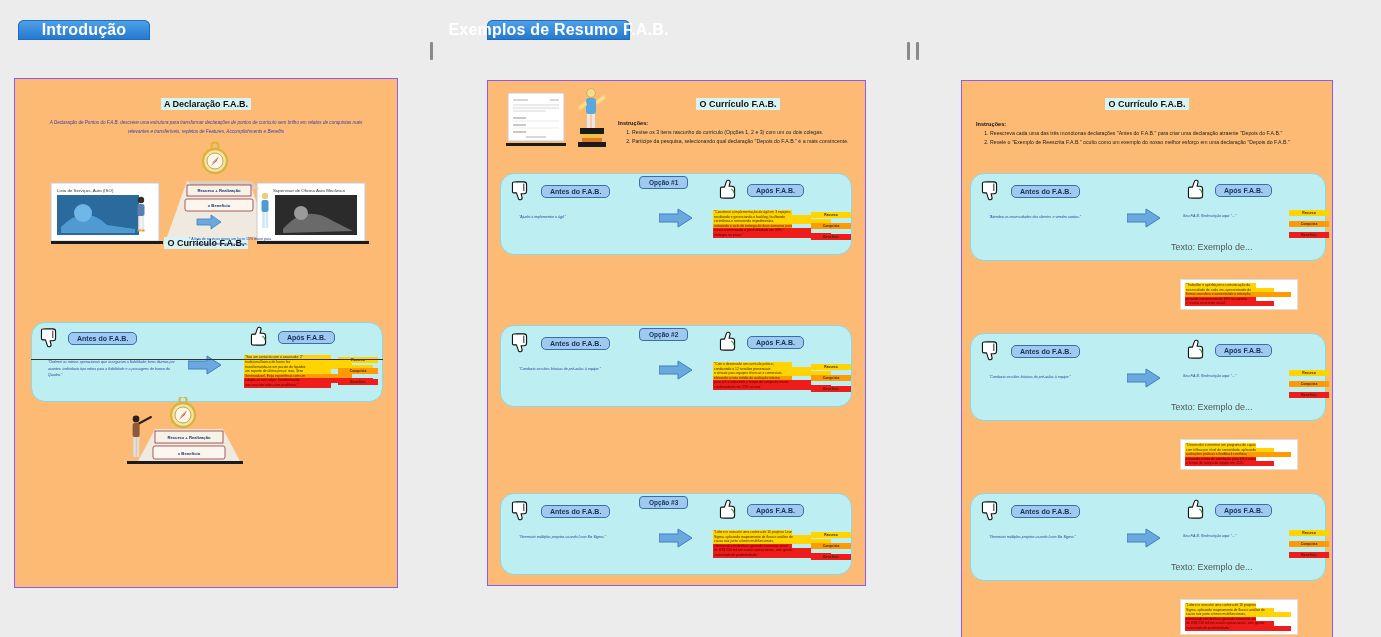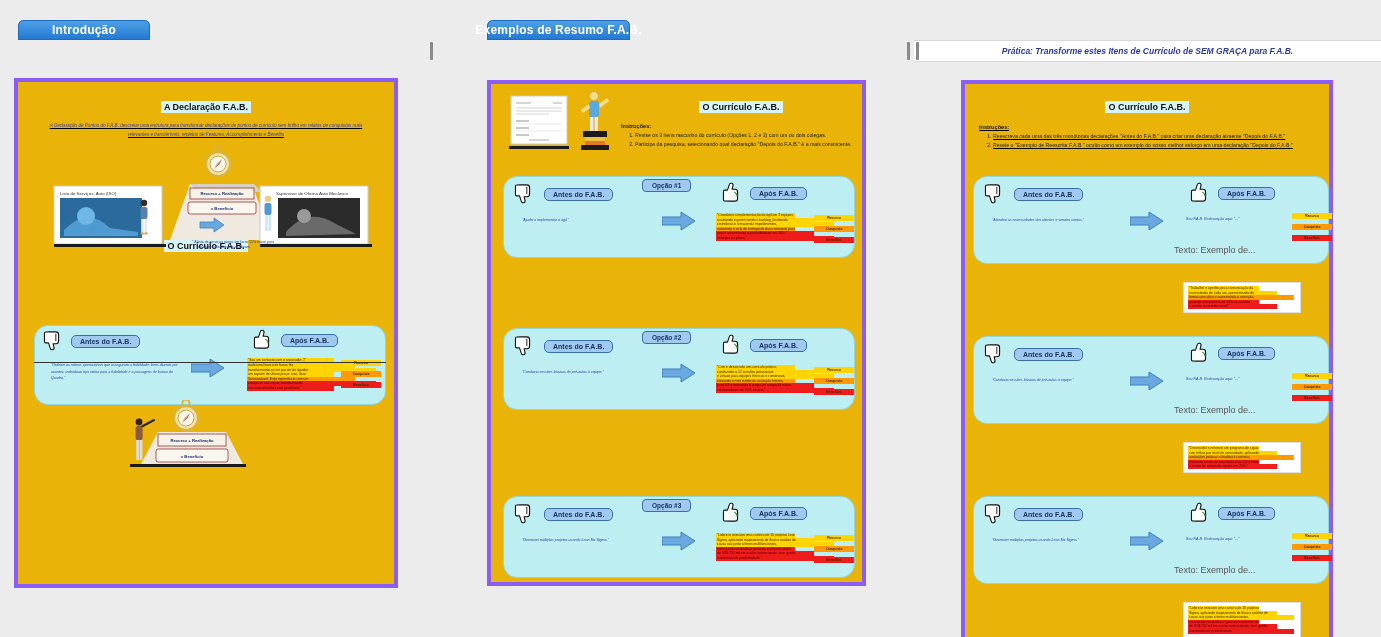--- a/index.html
+++ b/index.html
@@ -20,21 +20,21 @@
 
   
   .tabstrip { position:absolute; top:20px; height:20px; left:0; right:0; }
   .tab {
     position:absolute;
     height:20px;
     background:#2f8ce0;
     background:linear-gradient(#50a2e8,#2277cf);
     border-radius:6px 6px 0 0;
     color:#fff;
-    font-size:12px;
+    font-size:16px;
     font-weight:bold;
     display:flex; align-items:center; justify-content:center;
     letter-spacing:.2px;
     box-shadow:0 0 0 1px #1d6cc0 inset;
     white-space:nowrap;
     padding:0 10px;
   }
   #tab1 { left:18px;  width:132px; }
   #tab2 { left:50px;  width:143px; }
   #tab3 { left:47px;  width:136px; }
@@ -53,23 +53,22 @@
     white-space:nowrap;
   }
   .scrollnub {
     position:absolute; top:42px; width:3px; height:18px;
     background:#8a8a8a; border-radius:1px;
   }
 
   
   .slide {
     position:absolute;
-    background:#eab308;
-    border:4px solid #8b5cf6;
-    text-decoration:underline;
+    background:#fdba74;
+    border:1px solid #8b5cf6;
   }
   #slide1 { left:14px; top:78px;  width:384px; height:510px; }
   #slide2 { left:50px; top:80px;  width:379px; height:506px; }
   #slide3 { left:47px; top:80px;  width:372px; height:557px; border-bottom:none;}
 
   .slide-title {
     text-align:center;
     font-size:9px;
     font-weight:bold;
     color:#111;
@@ -524,23 +523,20 @@
           </div>
         </div>
       </div>
   </div>
 </div>
 
 <div class="col" id="col3">
   <div class="col-bg"></div>
 
 
-  <div class="hdrbar">
-    <div class="t">Prática: Transforme estes Itens de Currículo de SEM GRAÇA para F.A.B.</div>
-  </div>
   <div class="scrollnub" style="left:2px"></div>
 
   <div class="slide" id="slide3">
     <div class="title-wrap" style="margin-top:12px">
       <span class="slide-title">O Currículo F.A.B.</span>
     </div>
 
     <div class="instr">
       <div class="instr-h">Instruções:</div>
       <ol id="instr-list-3">

